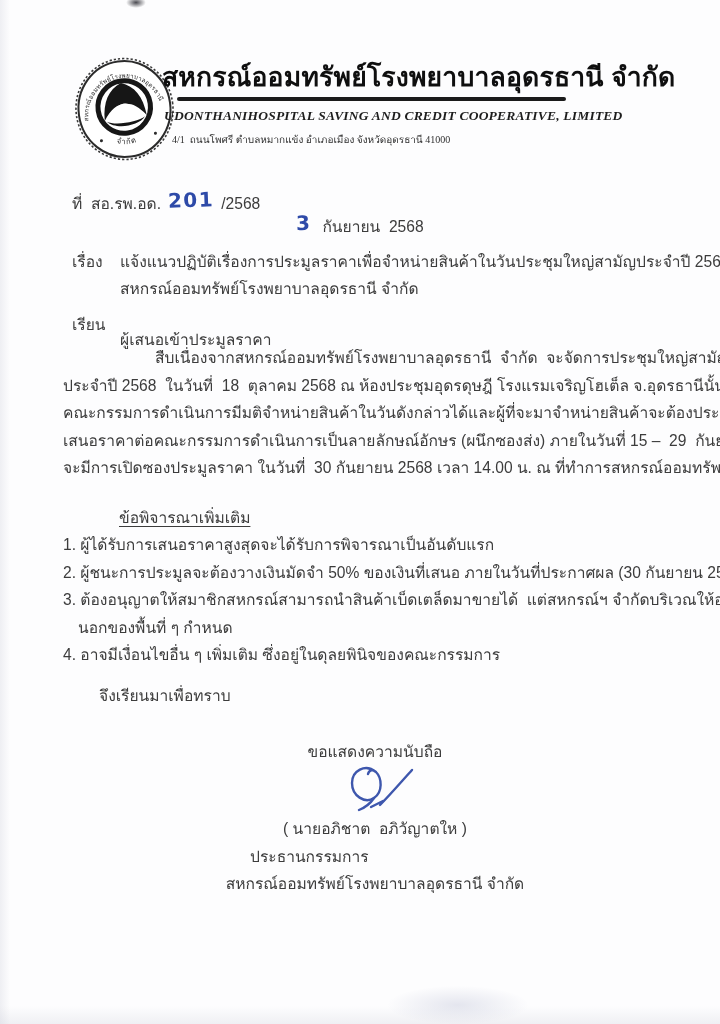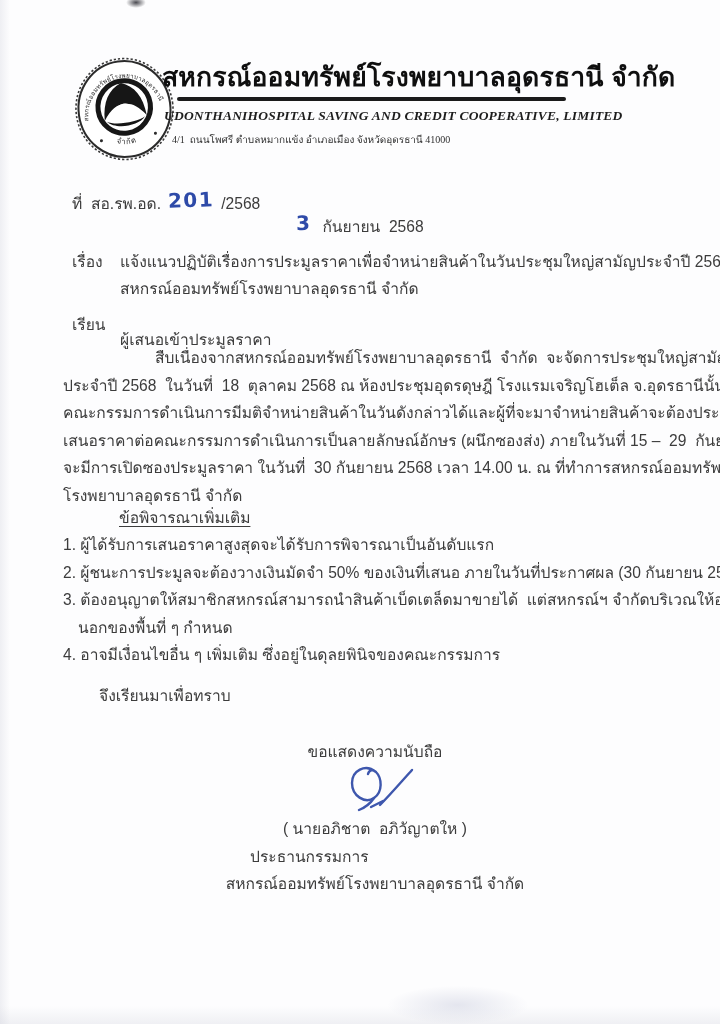--- a/index.html
+++ b/index.html
@@ -104,21 +104,20 @@
 
   <div class="abs t sal-label">เรียน</div>
   <div class="abs t sal-recipient">ผู้เสนอเข้าประมูลราคา</div>
 
   <div class="abs body-block">
     <div class="bline first-indent">สืบเนื่องจากสหกรณ์ออมทรัพย์โรงพยาบาลอุดรธานี  จำกัด  จะจัดการประชุมใหญ่สามัญ</div>
     <div class="bline">ประจำปี 2568  ในวันที่  18  ตุลาคม 2568 ณ ห้องประชุมอุดรดุษฎี โรงแรมเจริญโฮเต็ล จ.อุดรธานีนั้น  ในการนี้</div>
     <div class="bline">คณะกรรมการดำเนินการมีมติจำหน่ายสินค้าในวันดังกล่าวได้และผู้ที่จะมาจำหน่ายสินค้าจะต้องประมูลราคาโดย</div>
     <div class="bline">เสนอราคาต่อคณะกรรมการดำเนินการเป็นลายลักษณ์อักษร (ผนึกซองส่ง) ภายในวันที่ 15 –  29  กันยายน  2568</div>
     <div class="bline">จะมีการเปิดซองประมูลราคา ในวันที่  30 กันยายน 2568 เวลา 14.00 น. ณ ที่ทำการสหกรณ์ออมทรัพย์</div>
-    <div class="bline">โรงพยาบาลอุดรธานี จำกัด</div>
   </div>
 
   <div class="abs t cons-heading">ข้อพิจารณาเพิ่มเติม</div>
   <div class="abs cons-block">
     <div class="bline">1. ผู้ได้รับการเสนอราคาสูงสุดจะได้รับการพิจารณาเป็นอันดับแรก</div>
     <div class="bline">2. ผู้ชนะการประมูลจะต้องวางเงินมัดจำ 50% ของเงินที่เสนอ ภายในวันที่ประกาศผล (30 กันยายน 2568)</div>
     <div class="bline">3. ต้องอนุญาตให้สมาชิกสหกรณ์สามารถนำสินค้าเบ็ดเตล็ดมาขายได้  แต่สหกรณ์ฯ จำกัดบริเวณให้อยู่รอบ</div>
     <div class="bline cont-indent">นอกของพื้นที่ ๆ กำหนด</div>
     <div class="bline">4. อาจมีเงื่อนไขอื่น ๆ เพิ่มเติม ซึ่งอยู่ในดุลยพินิจของคณะกรรมการ</div>
   </div>

